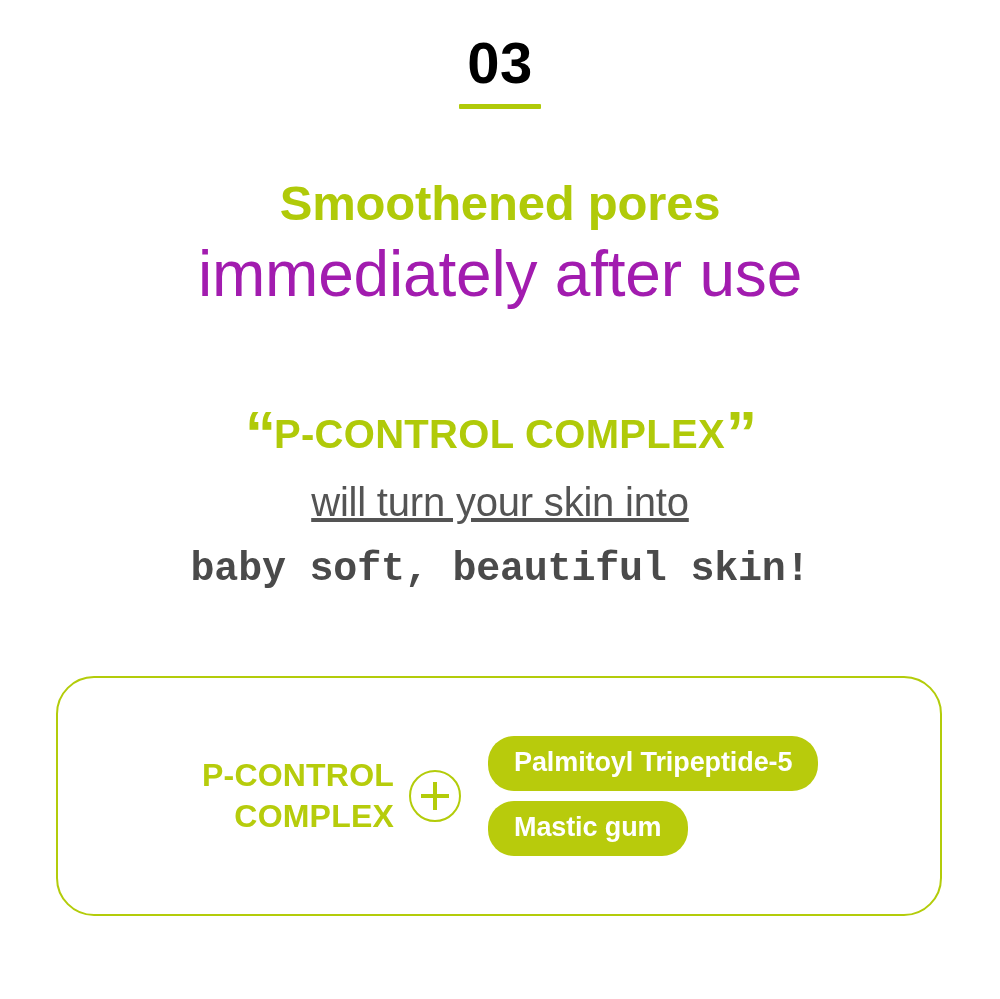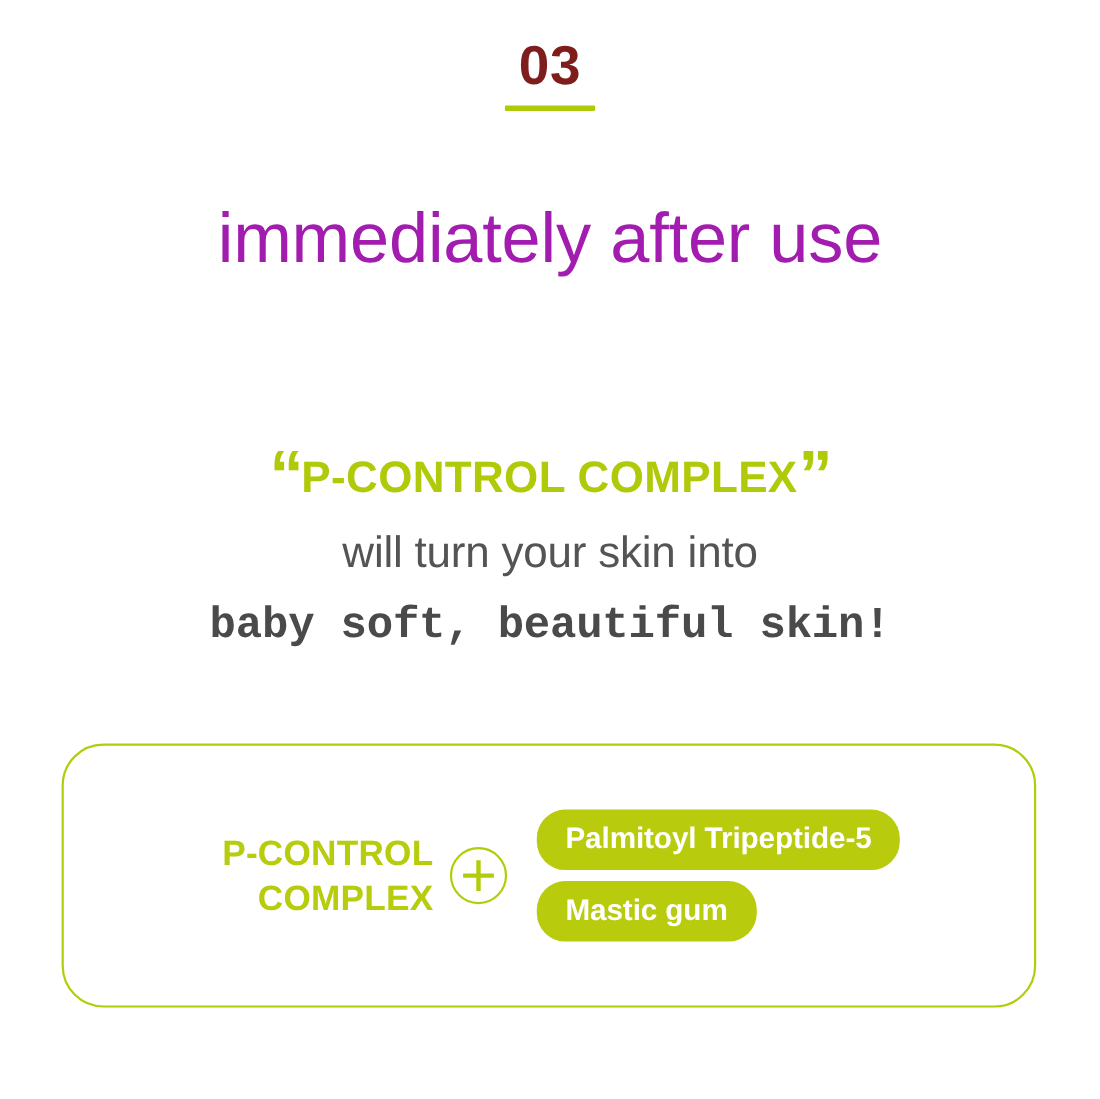--- a/index.html
+++ b/index.html
@@ -26,24 +26,24 @@
   
   .step-wrap {
     position: absolute;
     top: 34px;
     left: 0;
     width: 1000px;
     text-align: center;
   }
   .step-number {
     display: inline-block;
-    font-size: 50px;
+    font-size: 58px;
     font-weight: bold;
     letter-spacing: 0.5px;
-    color: #7f1d1d;
+    color: #000000;
     line-height: 1;
   }
   .step-rule {
     width: 82px;
     height: 5px;
     background: #b0ca09;
     margin: 12px auto 0 auto;
     border-radius: 1px;
   }
 
@@ -106,20 +106,21 @@
     position: relative;
     top: 14px;
   }
   .quote-sub {
     display: block;
     font-size: 40px;
     font-weight: normal;
     color: #545454;
     margin-top: 18px;
     letter-spacing: -0.2px;
+    text-decoration: underline;
   }
   .quote-sub-bold {
     display: block;
     font-size: 40px;
     font-weight: bold;
     color: #4a4a4a;
     margin-top: 22px;
     letter-spacing: -0.2px;
     font-family: Liberation Mono, monospace;
   }
@@ -183,20 +184,21 @@
 <body>
 
 <div class="page">
 
   <div class="step-wrap">
     <div class="step-number">03</div>
     <div class="step-rule"></div>
   </div>
 
   <div class="headline">
+    <span class="line-green">Smoothened pores</span>
     <span class="line-gray">immediately after use</span>
   </div>
 
   <div class="quote-block">
     <span class="quote-line">
       <span class="qmark open">“</span><span class="quote-text">P-CONTROL COMPLEX</span><span class="qmark close">”</span>
     </span>
     <span class="quote-sub">will turn your skin into</span>
     <span class="quote-sub-bold">baby soft, beautiful skin!</span>
   </div>

